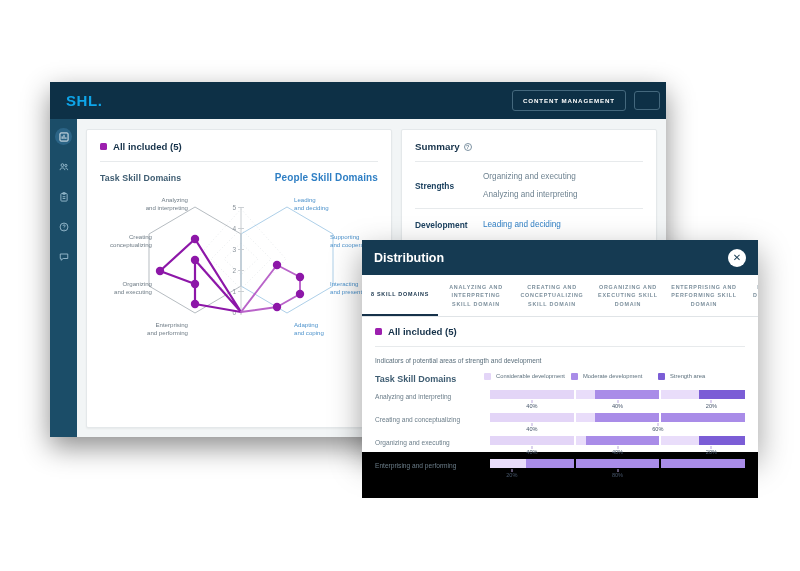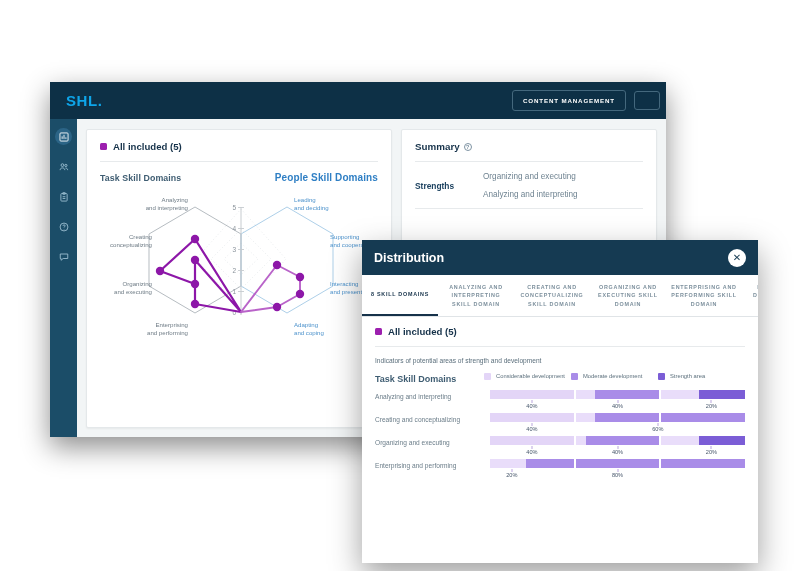--- a/index.html
+++ b/index.html
@@ -135,21 +135,21 @@
   .sum-row { display: flex; gap: 14px; align-items: center; }
   .sum-label { width: 54px; font-size: 8.4px; font-weight: 700; color: #1d4260; padding-top: 1px; }
   .sum-vals { display: flex; flex-direction: column; gap: 9px; }
   .sum-val { font-size: 8.2px; color: #6f8391; }
   .sum-val.link { color: #2f7fc4; }
 
   
   .modal {
     position: absolute;
     left: 362px; top: 240px;
-    width: 396px; height: 323px;
+    width: 396px; height: 212px;
     background: #ffffff;
     box-shadow: 0 12px 30px rgba(0,0,0,0.38);
   }
   .modal-shadowbox {
     position: absolute; left: 362px; top: 240px;
     width: 396px; height: 258px;
     background: #000;
   }
   .modal-head {
     height: 35px; background: #153a52;
@@ -370,20 +370,26 @@
         </div>
         <hr class="hr-light">
         <div class="sum-row">
           <div class="sum-label">Strengths</div>
           <div class="sum-vals">
             <div class="sum-val">Organizing and executing</div>
             <div class="sum-val">Analyzing and interpreting</div>
           </div>
         </div>
         <hr class="hr-light">
+        <div class="sum-row">
+          <div class="sum-label">Development</div>
+          <div class="sum-vals">
+            <div class="sum-val link">Leading and deciding</div>
+          </div>
+        </div>
       </div>
 
     </div>
   </div>
 
   <div class="modal-shadowbox"></div>
   <div class="modal">
 
     <div class="modal-head">
       <div class="modal-title">Distribution</div>

